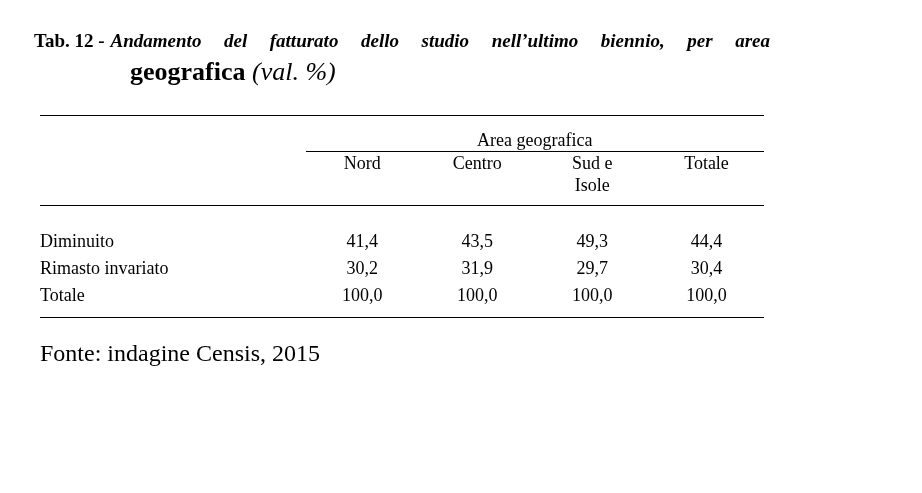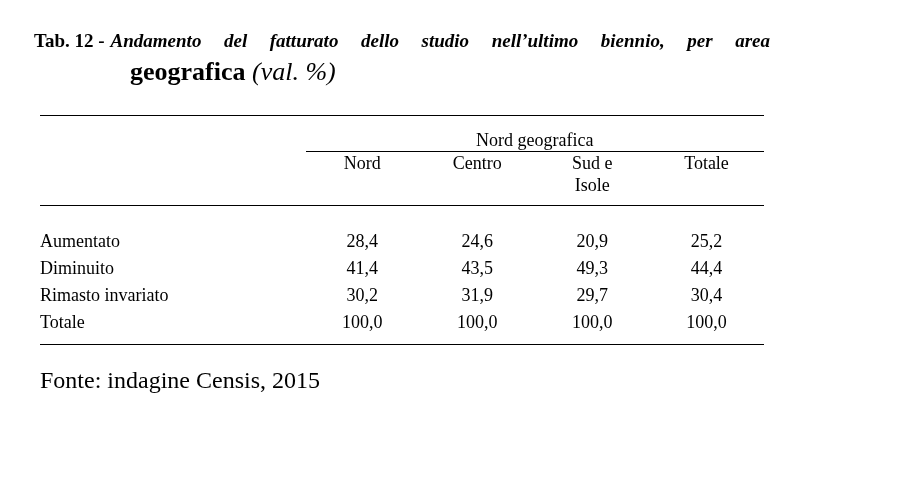--- a/index.html
+++ b/index.html
@@ -164,21 +164,21 @@
       </colgroup>
       <tbody>
         <tr class="rule-top">
           <td colspan="5"></td>
         </tr>
         <tr class="spacer-sm">
           <td colspan="5"></td>
         </tr>
         <tr>
           <td></td>
-          <td class="group-head" colspan="4">Nord geografica</td>
+          <td class="group-head" colspan="4">Area geografica</td>
         </tr>
         <tr class="group-rule">
           <td></td>
           <td class="under" colspan="4"></td>
         </tr>
         <tr>
           <td></td>
           <td class="col-head">
             <span>Nord</span>
           </td>
@@ -196,27 +196,20 @@
         <tr class="spacer-xs">
           <td colspan="5"></td>
         </tr>
         <tr class="rule-mid">
           <td colspan="5"></td>
         </tr>
         <tr class="spacer-md">
           <td colspan="5"></td>
         </tr>
 
-        <tr>
-          <td class="row-label">Aumentato</td>
-          <td class="num">28,4</td>
-          <td class="num">24,6</td>
-          <td class="num">20,9</td>
-          <td class="num">25,2</td>
-        </tr>
         <tr>
           <td class="row-label">Diminuito</td>
           <td class="num">41,4</td>
           <td class="num">43,5</td>
           <td class="num">49,3</td>
           <td class="num">44,4</td>
         </tr>
         <tr>
           <td class="row-label">Rimasto invariato</td>
           <td class="num">30,2</td>

